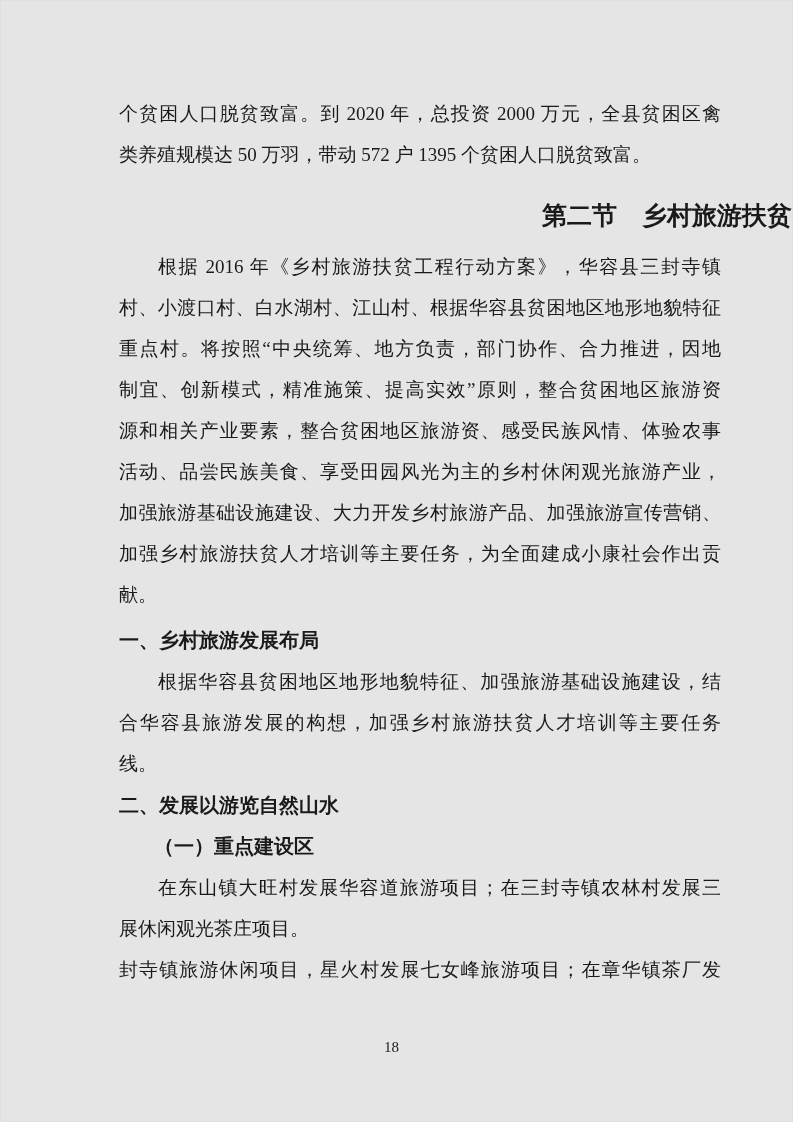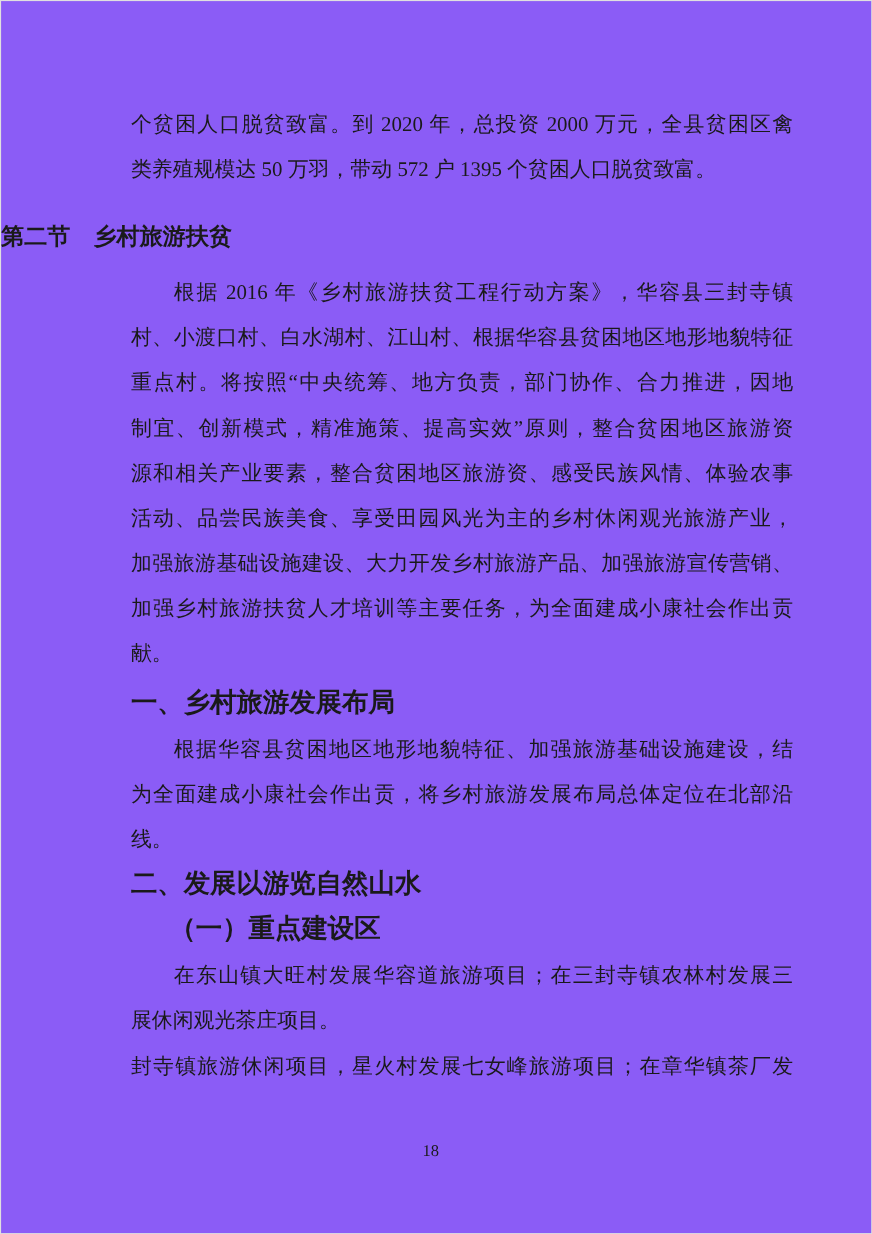--- a/index.html
+++ b/index.html
@@ -4,21 +4,21 @@
 <style>
   html, body {
     margin: 0;
     padding: 0;
     background: #ffffff;
   }
   .page {
     position: relative;
     width: 793px;
     height: 1122px;
-    background: #8b5cf6;
+    background: #e5e5e5;
     border: 1px solid #e0e0e0;
     box-sizing: border-box;
     overflow: hidden;
     color: #1a1a1a;
     font-family: "Liberation Serif", "DejaVu Serif", serif;
   }
   .content {
     padding: 92px 71px 0 118px;
   }
   .line {
@@ -31,29 +31,29 @@
   }
   .line.lastline {
     text-align-last: left;
   }
   .line.indent {
     text-indent: 39px;
   }
   .section-title {
     font-family: "Liberation Sans", "DejaVu Sans", sans-serif;
     font-weight: bold;
-    font-size: 21px;
+    font-size: 25px;
     line-height: 41px;
-    text-align: left;
+    text-align: right;
     margin: 20px -71px 10px -118px; 
   }
   .heading {
-    font-family: Liberation Mono, monospace;
+    font-family: Liberation Sans, sans-serif;
     font-weight: bold;
-    font-size: 24px;
+    font-size: 20px;
     line-height: 41px;
     white-space: nowrap;
     overflow: hidden;
   }
   .heading.h-one { margin-top: 5px; }
   .heading.h-two { margin-top: 1px; }
   .heading.sub { text-indent: 35px; }
   .page-number {
     position: absolute;
     top: 1035px;
@@ -87,21 +87,21 @@
       <div class="line">活动、品尝民族美食、享受田园风光为主的乡村休闲观光旅游产业，</div>
       <div class="line">加强旅游基础设施建设、大力开发乡村旅游产品、加强旅游宣传营销、</div>
       <div class="line">加强乡村旅游扶贫人才培训等主要任务，为全面建成小康社会作出贡</div>
       <div class="line lastline">献。</div>
     </div>
 
     <div class="heading h-one">一、乡村旅游发展布局</div>
 
     <div>
       <div class="line indent">根据华容县贫困地区地形地貌特征、加强旅游基础设施建设，结</div>
-      <div class="line">为全面建成小康社会作出贡，将乡村旅游发展布局总体定位在北部沿</div>
+      <div class="line">合华容县旅游发展的构想，加强乡村旅游扶贫人才培训等主要任务</div>
       <div class="line lastline">线。</div>
     </div>
 
     <div class="heading h-two">二、发展以游览自然山水</div>
 
     <div class="heading sub">（一）重点建设区</div>
 
     <div>
       <div class="line indent">在东山镇大旺村发展华容道旅游项目；在三封寺镇农林村发展三</div>
       <div class="line lastline">展休闲观光茶庄项目。</div>

